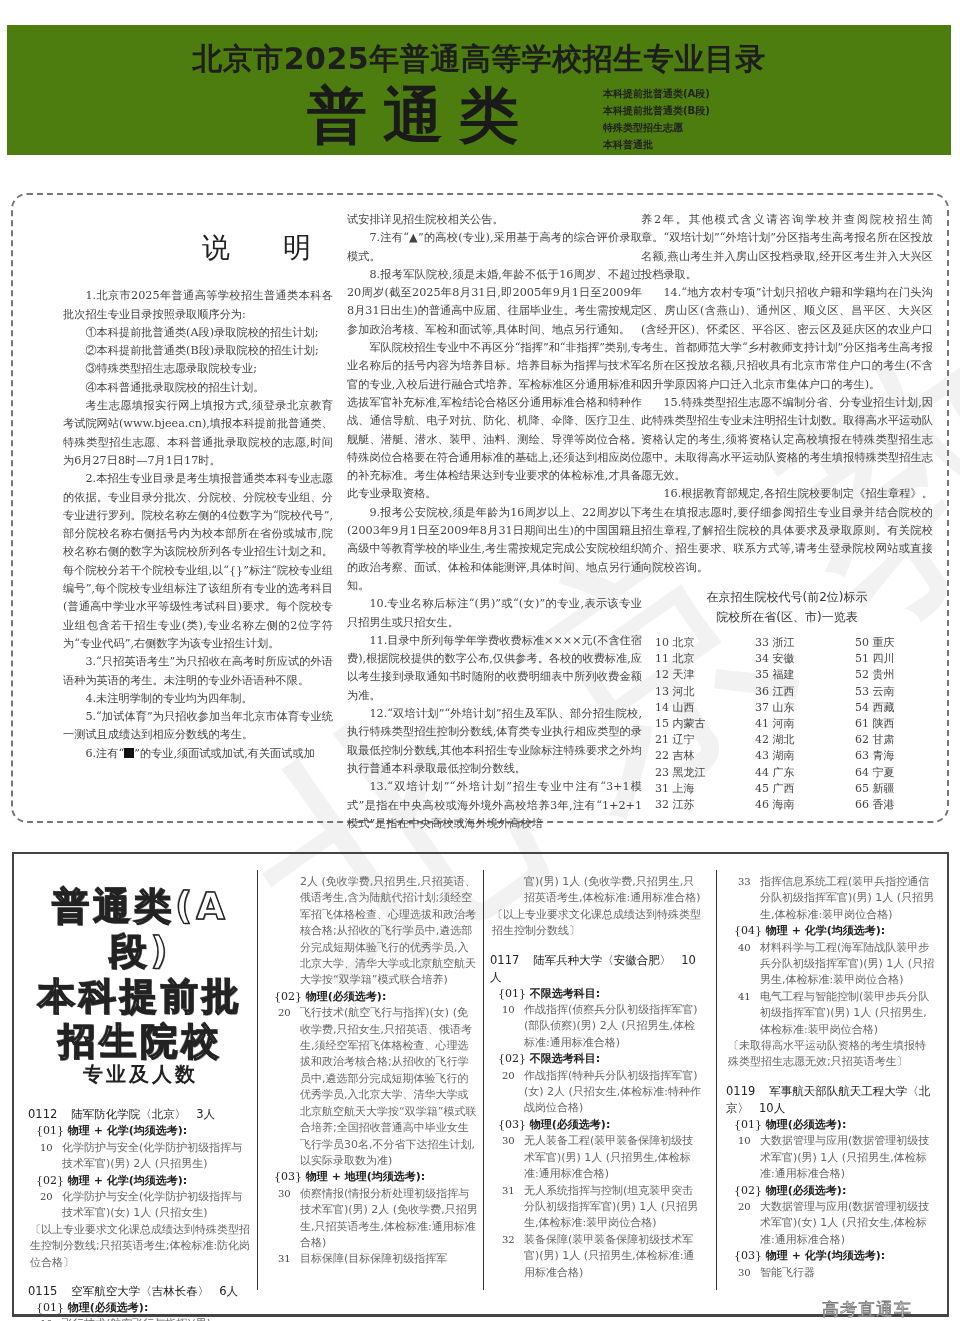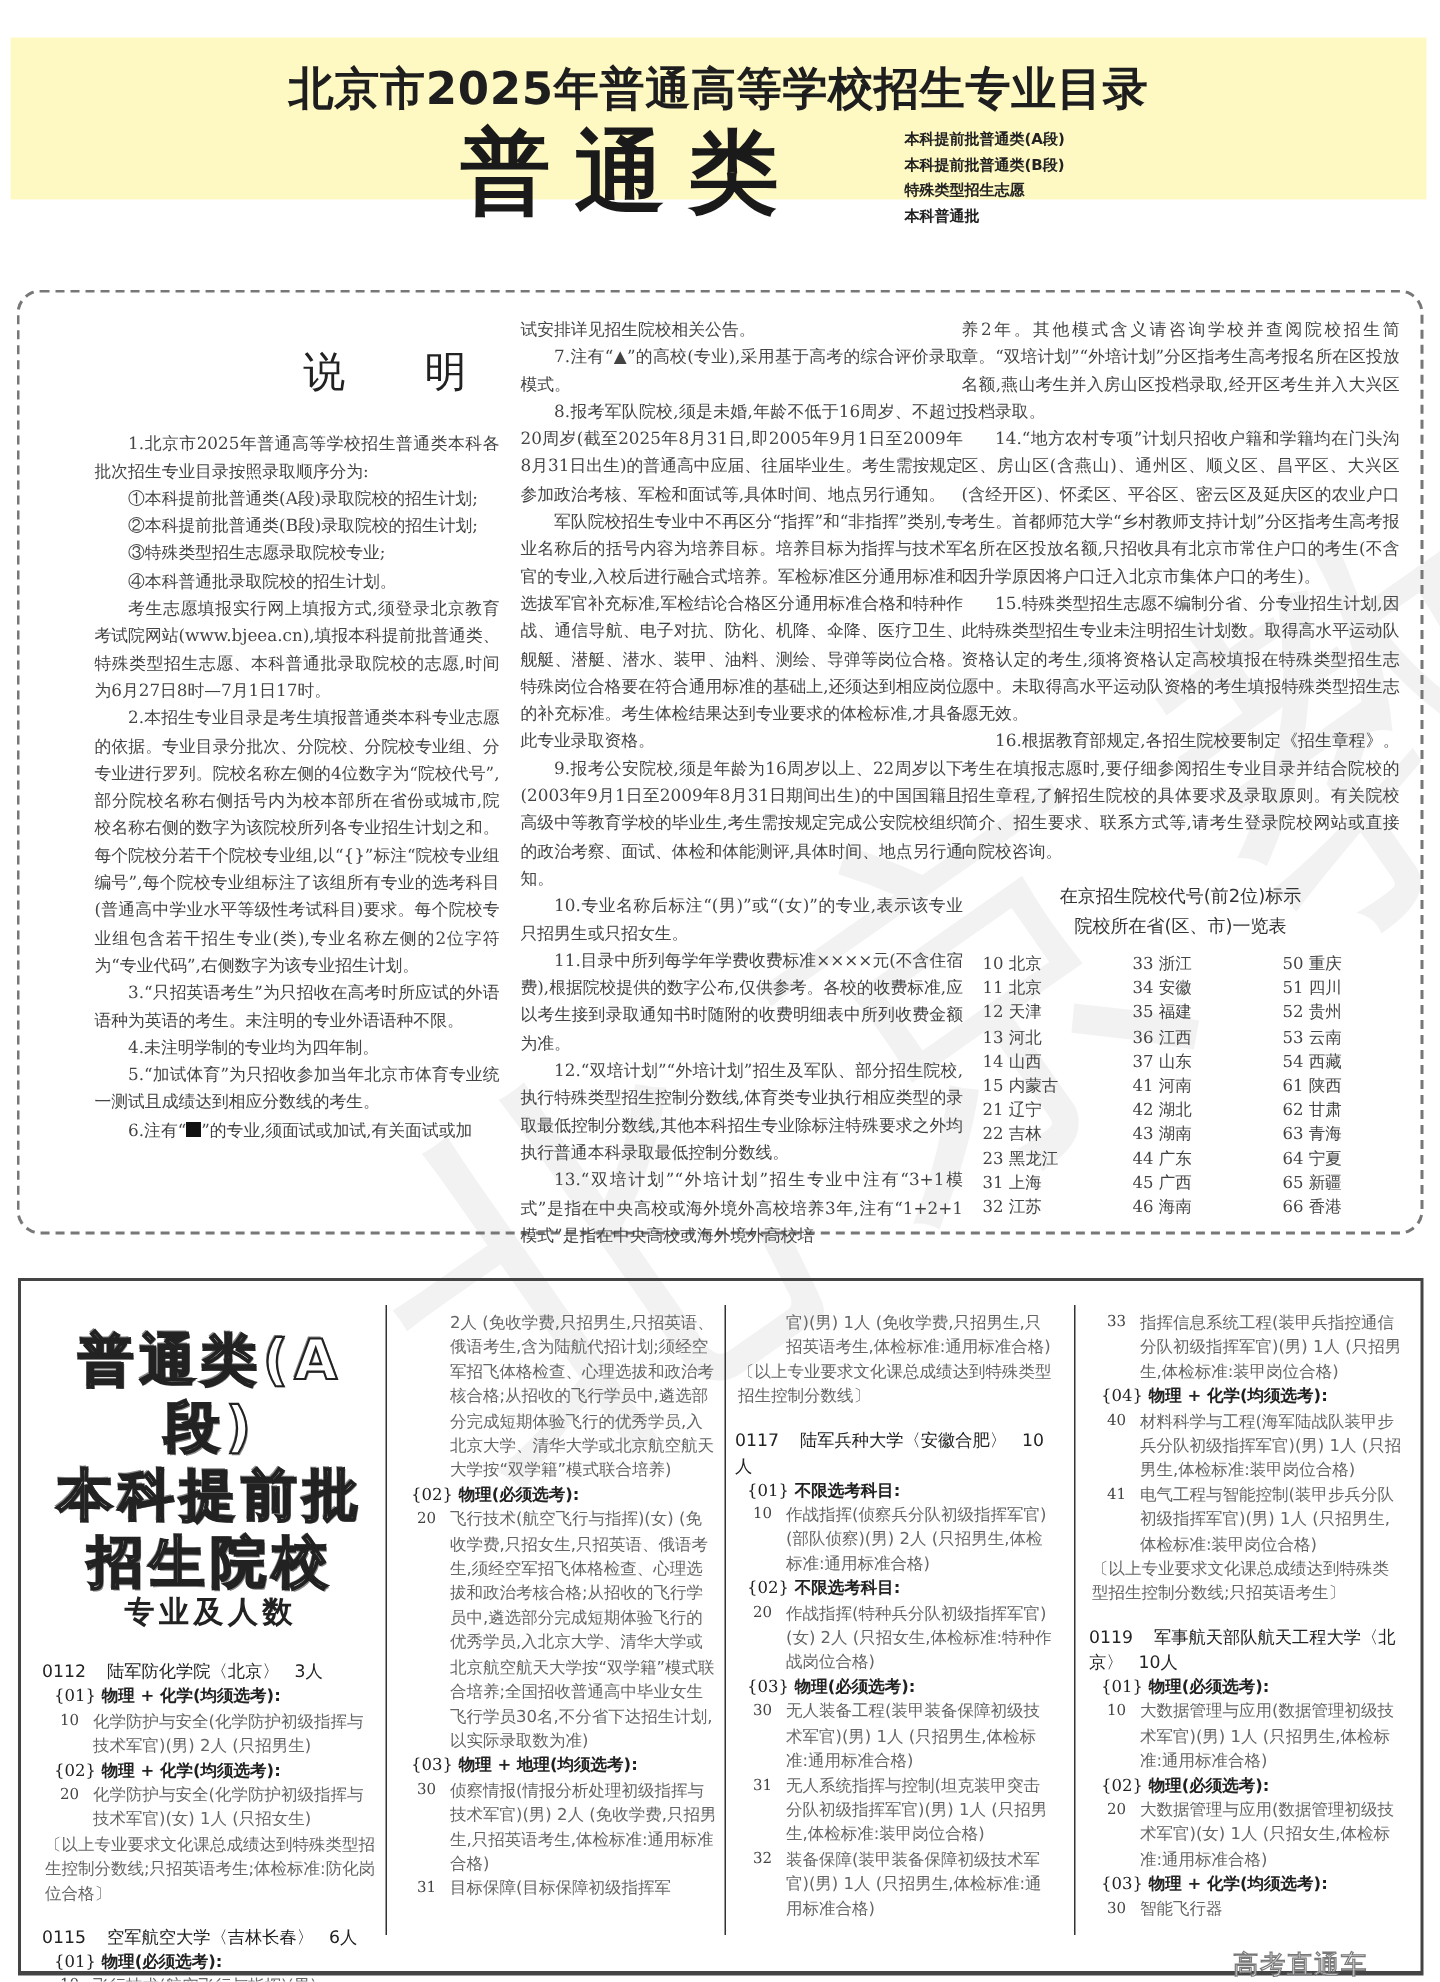--- a/index.html
+++ b/index.html
@@ -1,22 +1,22 @@
 <!DOCTYPE html>
 <html><head>
 <meta charset="utf-8">
 <style>
   * { box-sizing: border-box; margin: 0; padding: 0; }
   html, body { width: 960px; height: 1321px; background: #ffffff; overflow: hidden; }
   body { position: relative; font-family: "DejaVu Serif", serif; color: #2a2a2a; }
 
   
   .banner {
-    position: absolute; left: 7px; top: 25px; width: 944px; height: 108px;
-    background: #fef9c3;
+    position: absolute; left: 7px; top: 25px; width: 944px; height: 130px;
+    background: #4d7c0f;
   }
   .banner-title {
     position: absolute; left: 0; right: 0; top: 14px; text-align: center;
     font-family: "DejaVu Sans", sans-serif; font-weight: bold; font-size: 30px;
     color: #1e1e1e; letter-spacing: 0.5px;
   }
   .banner-big {
     position: absolute; left: 300px; top: 55px;
     font-family: "DejaVu Sans", sans-serif; font-weight: bold; font-size: 60px;
     color: #1a1a1a; letter-spacing: 16px; line-height: 70px;
@@ -241,21 +241,21 @@
       <div class="group"><span class="gnum">{03}</span> <span>物理(必须选考):</span></div>
       <div class="major"><span class="mnum">30</span><span>无人装备工程(装甲装备保障初级技术军官)(男) 1人 (只招男生,体检标准:通用标准合格)</span></div>
       <div class="major"><span class="mnum">31</span><span>无人系统指挥与控制(坦克装甲突击分队初级指挥军官)(男) 1人 (只招男生,体检标准:装甲岗位合格)</span></div>
       <div class="major"><span class="mnum">32</span><span>装备保障(装甲装备保障初级技术军官)(男) 1人 (只招男生,体检标准:通用标准合格)</span></div>
     </div>
   <div class="cat-col c4" id="cat-col4">
       <div class="major"><span class="mnum">33</span><span>指挥信息系统工程(装甲兵指控通信分队初级指挥军官)(男) 1人 (只招男生,体检标准:装甲岗位合格)</span></div>
       <div class="group"><span class="gnum">{04}</span> <span>物理 + 化学(均须选考):</span></div>
       <div class="major"><span class="mnum">40</span><span>材料科学与工程(海军陆战队装甲步兵分队初级指挥军官)(男) 1人 (只招男生,体检标准:装甲岗位合格)</span></div>
       <div class="major"><span class="mnum">41</span><span>电气工程与智能控制(装甲步兵分队初级指挥军官)(男) 1人 (只招男生,体检标准:装甲岗位合格)</span></div>
-      <div class="note">〔以上专业要求文化课总成绩达到特殊类型招生控制分数线;只招英语考生〕</div>
+      <div class="note">〔未取得高水平运动队资格的考生填报特殊类型招生志愿无效;只招英语考生〕</div>
       <div class="school"><span class="code">0119</span><span>军事航天部队航天工程大学〈北京〉</span><span class="count">10人</span></div>
       <div class="group"><span class="gnum">{01}</span> <span>物理(必须选考):</span></div>
       <div class="major"><span class="mnum">10</span><span>大数据管理与应用(数据管理初级技术军官)(男) 1人 (只招男生,体检标准:通用标准合格)</span></div>
       <div class="group"><span class="gnum">{02}</span> <span>物理(必须选考):</span></div>
       <div class="major"><span class="mnum">20</span><span>大数据管理与应用(数据管理初级技术军官)(女) 1人 (只招女生,体检标准:通用标准合格)</span></div>
       <div class="group"><span class="gnum">{03}</span> <span>物理 + 化学(均须选考):</span></div>
       <div class="major"><span class="mnum">30</span><span>智能飞行器</span></div>
     </div>
 </section>
 

